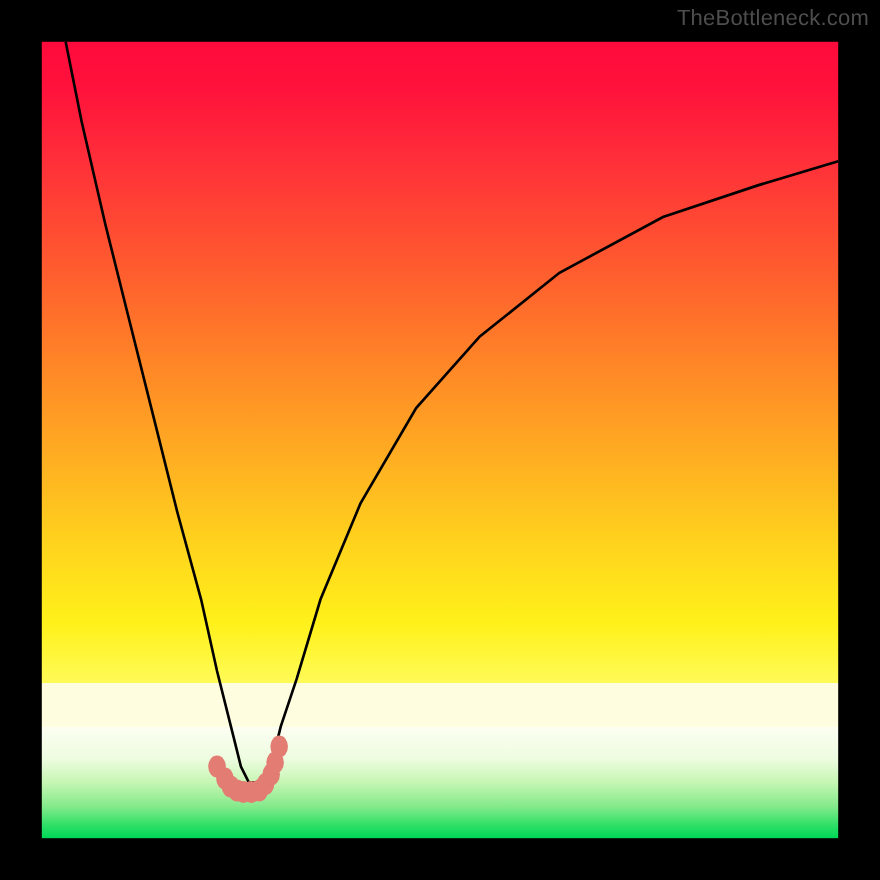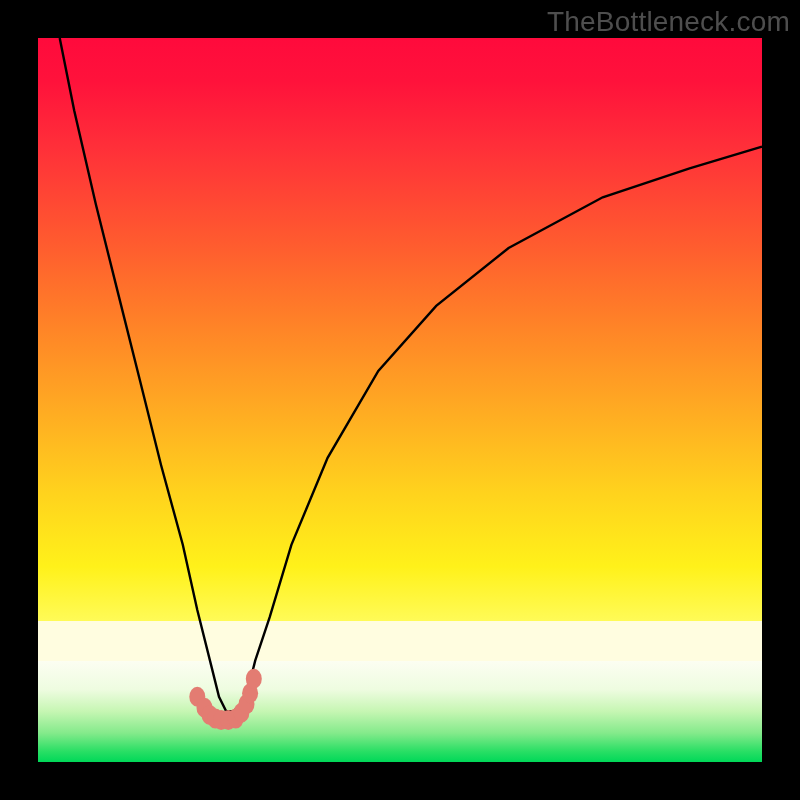--- a/index.html
+++ b/index.html
@@ -45,21 +45,21 @@
       #84ea8b 96%,
       #2adf65 98.5%,
       #00d858 100%
     );
   }
   .watermark {
     position: absolute;
     top: 6px;
     right: 10px;
     color: #4e4e4e;
-    font-size: 28px;
+    font-size: 20px;
     font-weight: 400;
     letter-spacing: 0.2px;
   }
   svg.curve {
     position: absolute;
     left: 0;
     top: 0;
     width: 724px;
     height: 724px;
     overflow: visible;

